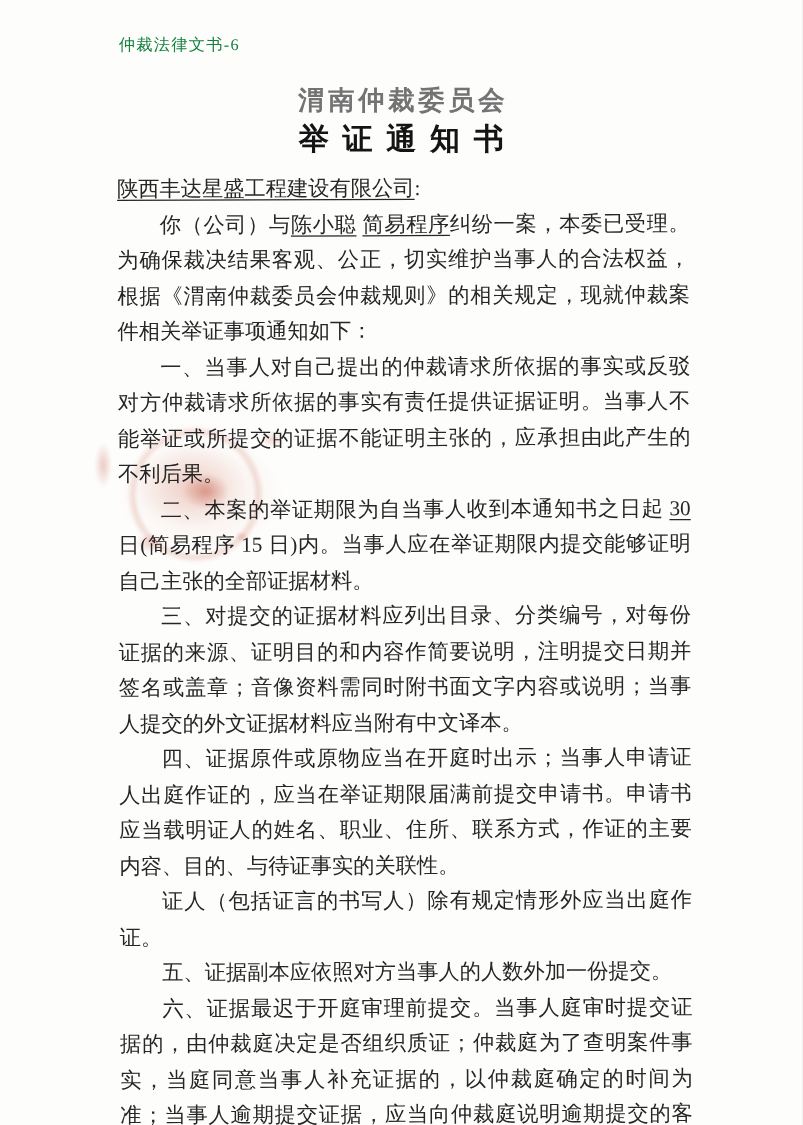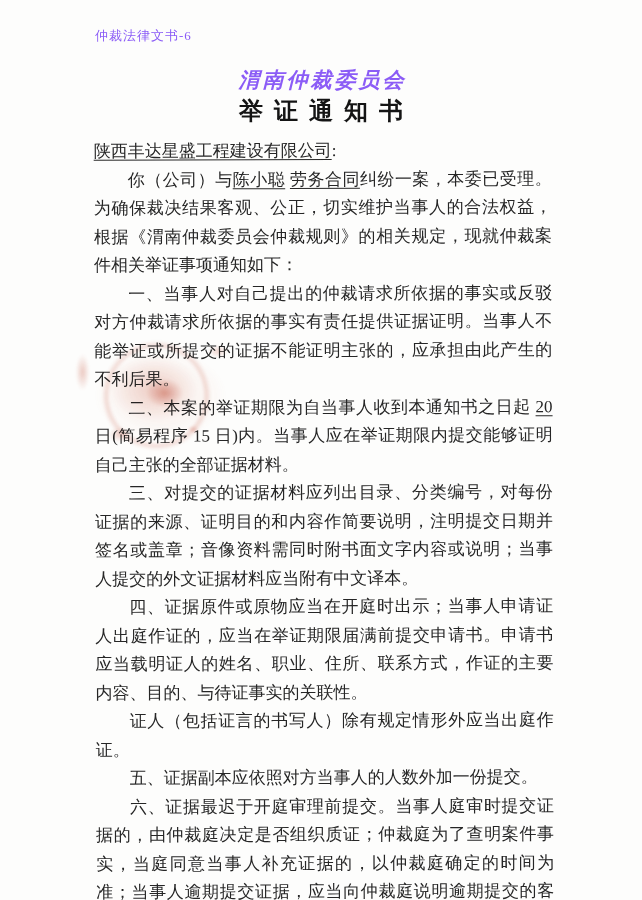--- a/index.html
+++ b/index.html
@@ -7,29 +7,28 @@
     position:relative;
     width:642px;height:900px;
     margin:0 auto;
     background:#fdfdfc;
     overflow:hidden;
     font-family:"Liberation Serif","DejaVu Serif",serif;
     color:#262626;
   }
   .doc-code{
     position:absolute;left:95px;top:27px;
-    font-size:13px;letter-spacing:1px;color:#8b5cf6;
+    font-size:13px;letter-spacing:1px;color:#15803d;
   }
   .title{
     position:absolute;left:0;right:0;top:66px;
     text-align:center;
     font-size:21px;font-weight:bold;letter-spacing:3px;
     padding-left:3px;
-    color:#8b5cf6;
-    font-style:italic;
+    color:#737373;
   }
   .subtitle{
     position:absolute;left:0;right:0;top:95px;
     text-align:center;
     font-size:24px;font-weight:bold;letter-spacing:11px;
     padding-left:11px;
     color:#141414;
   }
   .body-text{
     position:absolute;left:95px;top:137px;width:458px;
@@ -70,25 +69,25 @@
   <div class="doc-code">仲裁法律文书-6</div>
 
   <div class="title">渭南仲裁委员会</div>
 
   <div class="subtitle">举证通知书</div>
 
   <div class="body-text">
 
     <p><span class="u">陕西丰达星盛工程建设有限公司</span><span>:</span></p>
 
-    <p class="indent"><span>你（公司）与</span><span class="u">陈小聪</span><span> </span><span class="u">劳务合同</span><span>纠纷一案，本委已受理。为确保裁决结果客观、公正，切实维护当事人的合法权益，根据《渭南仲裁委员会仲裁规则》的相关规定，现就仲裁案件相关举证事项通知如下：</span></p>
+    <p class="indent"><span>你（公司）与</span><span class="u">陈小聪</span><span> </span><span class="u">简易程序</span><span>纠纷一案，本委已受理。为确保裁决结果客观、公正，切实维护当事人的合法权益，根据《渭南仲裁委员会仲裁规则》的相关规定，现就仲裁案件相关举证事项通知如下：</span></p>
 
     <p class="indent">一、当事人对自己提出的仲裁请求所依据的事实或反驳对方仲裁请求所依据的事实有责任提供证据证明。当事人不能举证或所提交的证据不能证明主张的，应承担由此产生的不利后果。</p>
 
-    <p class="indent"><span>二、本案的举证期限为自当事人收到本通知书之日起 </span><span class="u">20</span><span> 日(简易程序 15 日)内。当事人应在举证期限内提交能够证明自己主张的全部证据材料。</span></p>
+    <p class="indent"><span>二、本案的举证期限为自当事人收到本通知书之日起 </span><span class="u">30</span><span> 日(简易程序 15 日)内。当事人应在举证期限内提交能够证明自己主张的全部证据材料。</span></p>
 
     <p class="indent">三、对提交的证据材料应列出目录、分类编号，对每份证据的来源、证明目的和内容作简要说明，注明提交日期并签名或盖章；音像资料需同时附书面文字内容或说明；当事人提交的外文证据材料应当附有中文译本。</p>
 
     <p class="indent">四、证据原件或原物应当在开庭时出示；当事人申请证人出庭作证的，应当在举证期限届满前提交申请书。申请书应当载明证人的姓名、职业、住所、联系方式，作证的主要内容、目的、与待证事实的关联性。</p>
 
     <p class="indent">证人（包括证言的书写人）除有规定情形外应当出庭作证。</p>
 
     <p class="indent">五、证据副本应依照对方当事人的人数外加一份提交。</p>
 
     <p class="indent">六、证据最迟于开庭审理前提交。当事人庭审时提交证据的，由仲裁庭决定是否组织质证；仲裁庭为了查明案件事实，当庭同意当事人补充证据的，以仲裁庭确定的时间为准；当事人逾期提交证据，应当向仲裁庭说明逾期提交的客观理由，对方当事人对</p>

